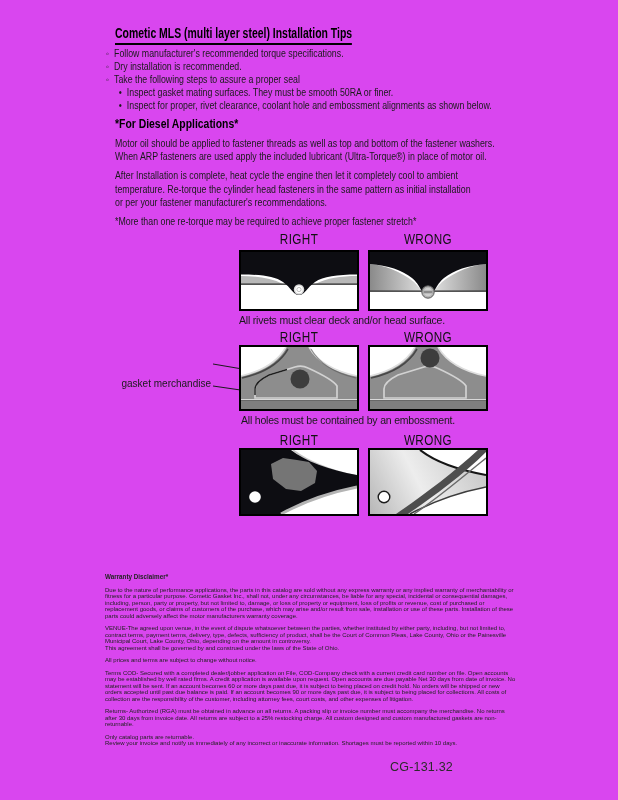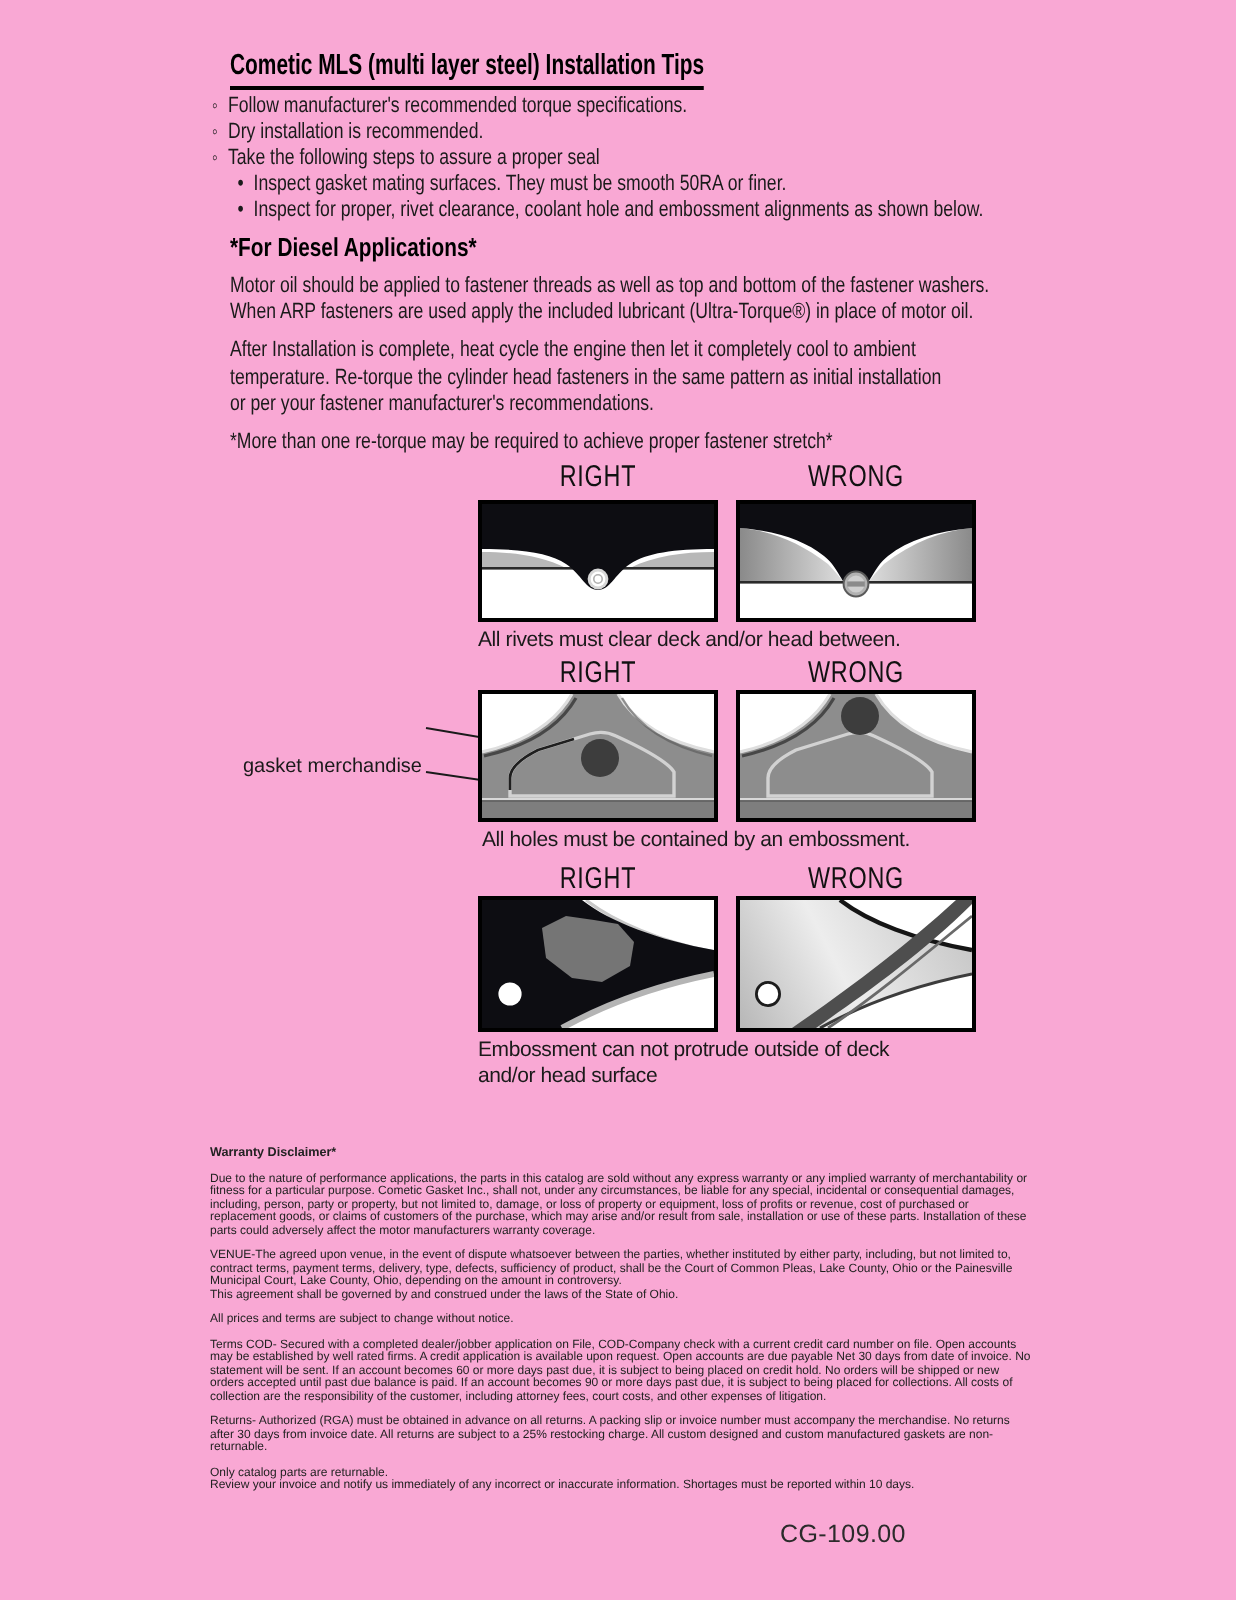--- a/index.html
+++ b/index.html
@@ -1,17 +1,17 @@
 <!DOCTYPE html>
 <html><head>
 <meta charset="utf-8">
 <style>
   html,body { margin:0; padding:0; background:#fff; }
   .page {
-    position:relative; width:618px; height:800px; background:#f9a8d4;
+    position:relative; width:618px; height:800px; background:#d946ef;
     font-family:"Liberation Sans","DejaVu Sans",sans-serif; color:#1a1a1a;
     overflow:hidden;
   }
   .abs { position:absolute; }
 
   
   .title {
     display:inline-block; font-size:14.5px; font-weight:bold; color:#000;
     border-bottom:2px solid #000; padding-bottom:2px; white-space:nowrap;
     transform:scaleX(.72); transform-origin:0 0;
@@ -103,21 +103,21 @@
       <path d="M0,12 C14,13 30,19 44,30 C48,34 50,37 52,39 L0,39 Z" fill="url(#gl)"></path>
       <path d="M116,12 C102,13 86,19 72,30 C68,34 66,37 64,39 L116,39 Z" fill="url(#gr)"></path>
       <rect x="0" y="38.5" width="116" height="1.3" fill="#2a2a2a"></rect>
       <path d="M0,0 H116 V12 C98,13.5 84,18 74,26 C66,32 64,44 58,44 C52,44 50,32 42,26 C32,18 18,13.5 0,12 Z" fill="#0d0d12"></path>
       <circle cx="58" cy="40" r="6.2" fill="#b2b2b2" stroke="#5a5a5a" stroke-width="1"></circle>
       <circle cx="58" cy="40" r="4.3" fill="#cfcfcf"></circle>
       <rect x="53.6" y="38.7" width="8.8" height="2.6" fill="#8b8b8b"></rect>
     </svg>
   </div>
 
-  <div class="abs caption" style="left:239px; top:314px;">All rivets must clear deck and/or head between.</div>
+  <div class="abs caption" style="left:239px; top:314px;">All rivets must clear deck and/or head surface.</div>
 
   <div class="abs dlabel" style="left:239px; top:329px;">RIGHT</div>
   <div class="abs dlabel" style="left:368px; top:329px;">WRONG</div>
 
   <div class="abs sidelabel" style="left:111px; top:378px;">gasket merchandise</div>
 
   <svg class="abs" style="left:205px; top:350px; pointer-events:none;" width="100" height="50">
     <line x1="8" y1="14" x2="96" y2="29" stroke="#1a1a1a" stroke-width="1"></line>
     <line x1="8" y1="36" x2="56" y2="43" stroke="#1a1a1a" stroke-width="1"></line>
   </svg>
@@ -182,30 +182,28 @@
       <rect width="116" height="64" fill="#ffffff"></rect>
       <path d="M0,0 L50,0 C64,11 88,20 116,25 L116,37 C86,43 60,53 40,64 L0,64 Z" fill="url(#g3)"></path>
       <path d="M50,0 C64,11 88,20 116,25" stroke="#151515" stroke-width="2.2" fill="none"></path>
       <path d="M40,64 C60,53 86,43 116,37" stroke="#3c3c3c" stroke-width="1.5" fill="none"></path>
       <path d="M26,64 C52,46 82,24 108,0 L116,0 L116,2 C90,28 58,50 38,64 Z" fill="#4e4e4e"></path>
       <path d="M44,64 C68,48 94,26 116,8" stroke="#6a6a6a" stroke-width="1.4" fill="none"></path>
       <circle cx="14" cy="47" r="5.8" fill="#ffffff" stroke="#1c1c1c" stroke-width="1.4"></circle>
     </svg>
   </div>
 
-  <div class="abs caption" style="left:239px; top:519px;">Embossment can not protrude outside of deck
-and/or head surface</div>
 
   <div class="abs warranty" style="left:105px; top:574px;">
     <p class="whead">Warranty Disclaimer*</p>
     <p>Due to the nature of performance applications, the parts in this catalog are sold without any express warranty or any implied warranty of merchantability or fitness for a particular purpose. Cometic Gasket Inc., shall not, under any circumstances, be liable for any special, incidental or consequential damages, including, person, party or property, but not limited to, damage, or loss of property or equipment, loss of profits or revenue, cost of purchased or replacement goods, or claims of customers of the purchase, which may arise and/or result from sale, installation or use of these parts. Installation of these parts could adversely affect the motor manufacturers warranty coverage.</p>
     <p>VENUE-The agreed upon venue, in the event of dispute whatsoever between the parties, whether instituted by either party, including, but not limited to, contract terms, payment terms, delivery, type, defects, sufficiency of product, shall be the Court of Common Pleas, Lake County, Ohio or the Painesville Municipal Court, Lake County, Ohio, depending on the amount in controversy.
 This agreement shall be governed by and construed under the laws of the State of Ohio.</p>
     <p>All prices and terms are subject to change without notice.</p>
     <p>Terms COD- Secured with a completed dealer/jobber application on File, COD-Company check with a current credit card number on file. Open accounts may be established by well rated firms. A credit application is available upon request. Open accounts are due payable Net 30 days from date of invoice. No statement will be sent. If an account becomes 60 or more days past due, it is subject to being placed on credit hold. No orders will be shipped or new orders accepted until past due balance is paid. If an account becomes 90 or more days past due, it is subject to being placed for collections. All costs of collection are the responsibility of the customer, including attorney fees, court costs, and other expenses of litigation.</p>
     <p>Returns- Authorized (RGA) must be obtained in advance on all returns. A packing slip or invoice number must accompany the merchandise. No returns after 30 days from invoice date. All returns are subject to a 25% restocking charge. All custom designed and custom manufactured gaskets are non-returnable.</p>
     <p>Only catalog parts are returnable.
 Review your invoice and notify us immediately of any incorrect or inaccurate information. Shortages must be reported within 10 days.</p>
   </div>
 
-  <div class="abs pagecode" style="left:390px; top:760px;">CG-109.00</div>
+  <div class="abs pagecode" style="left:390px; top:760px;">CG-131.32</div>
 
 </div>
 
 </body></html>

